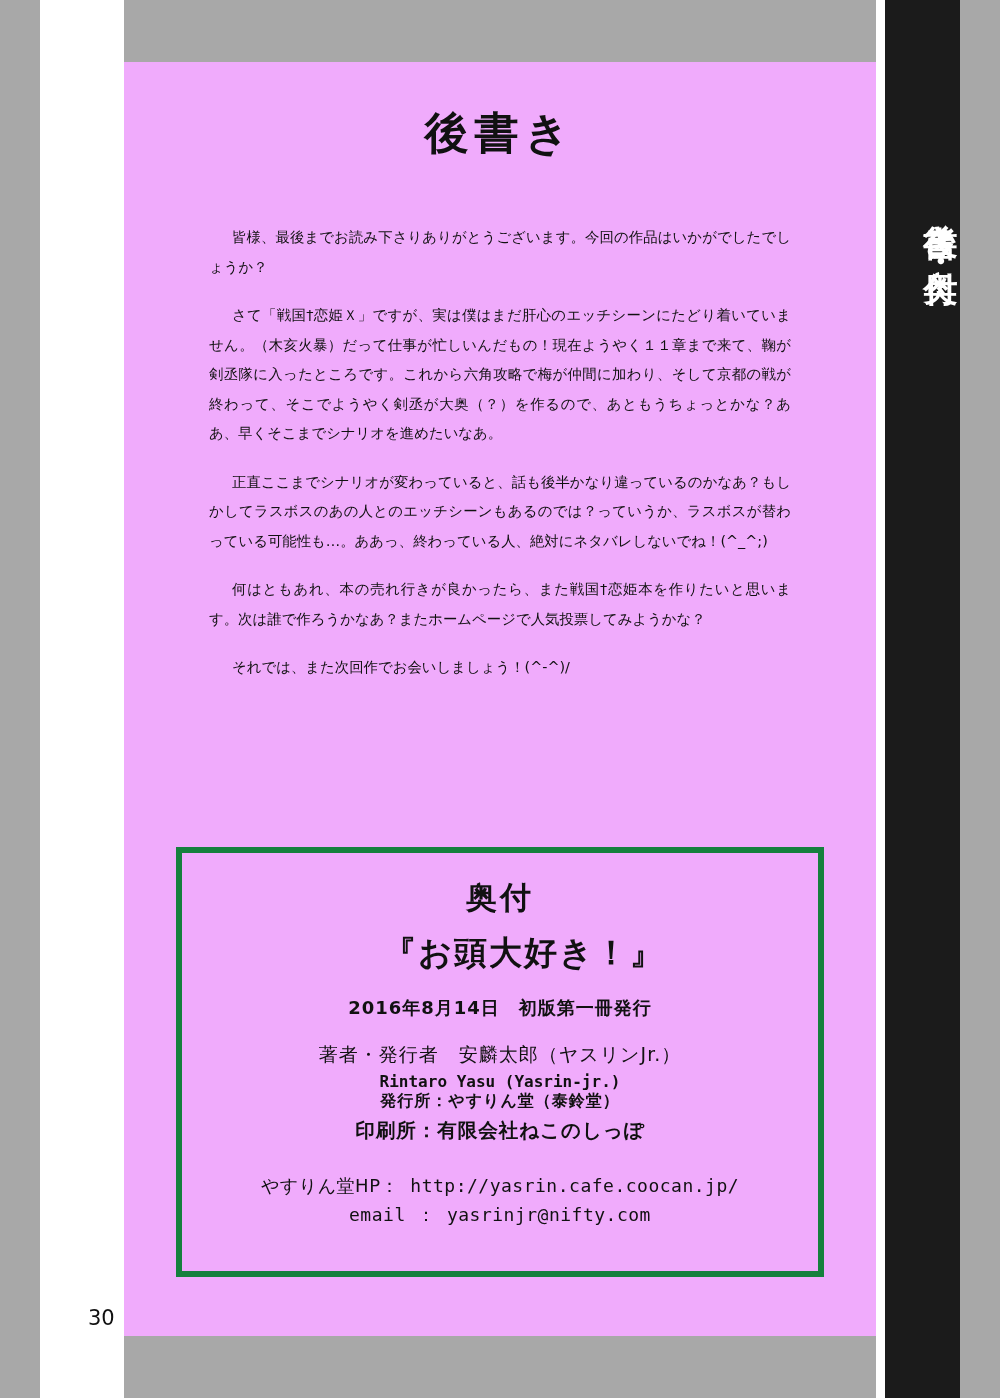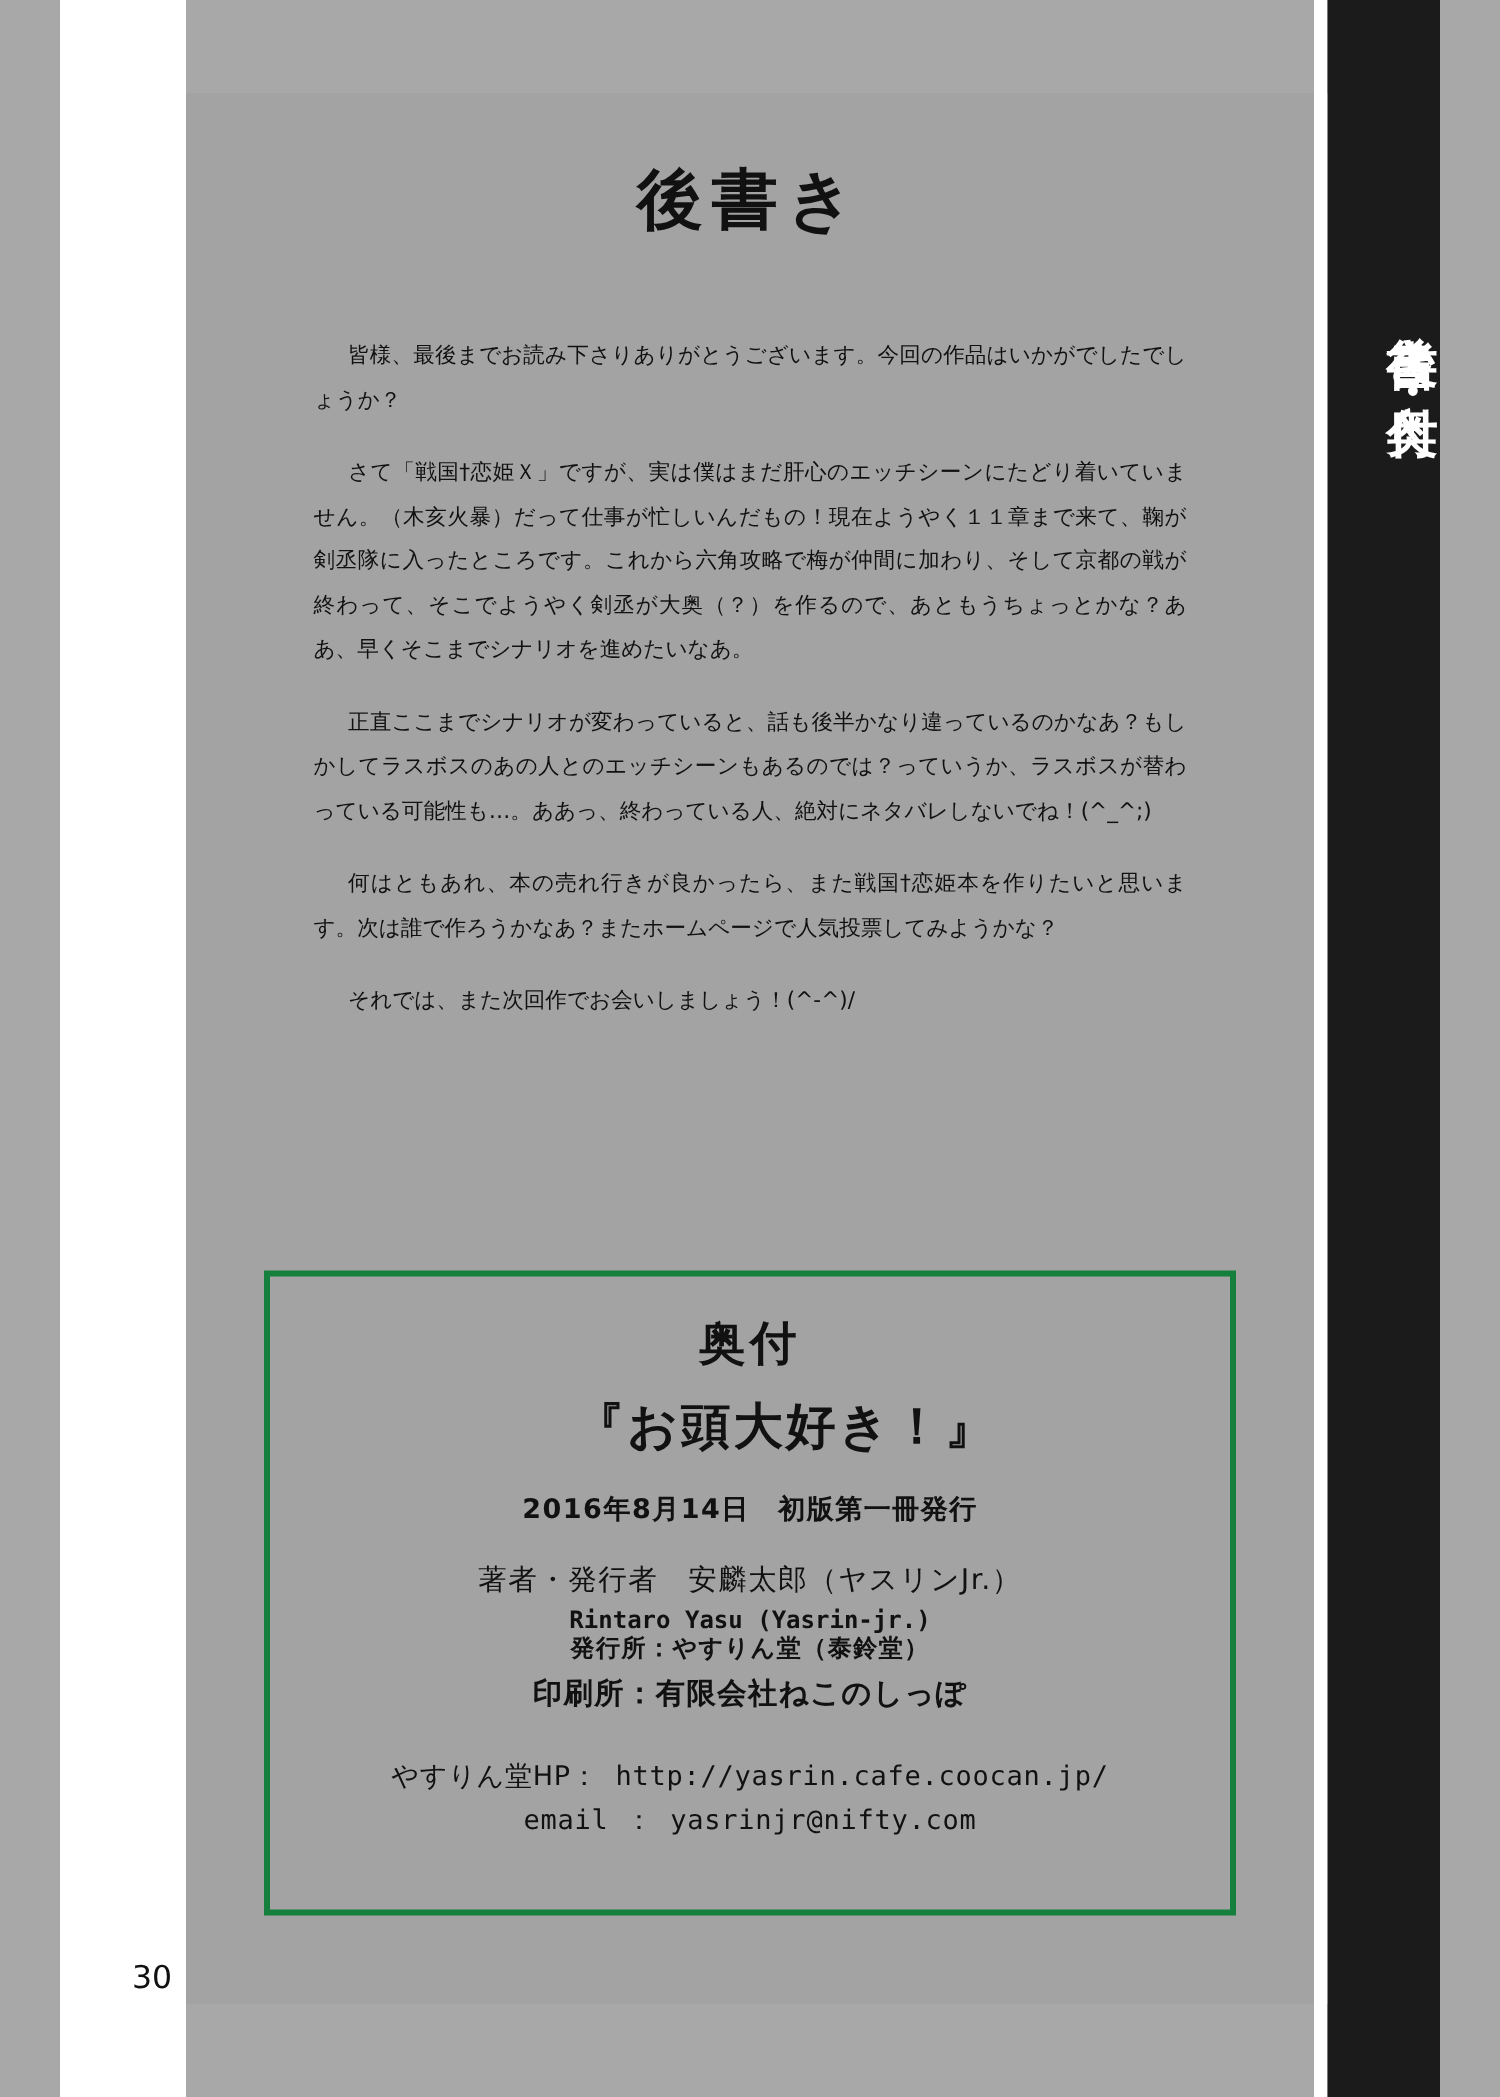--- a/index.html
+++ b/index.html
@@ -82,21 +82,21 @@
     height: 260px;
   }
 
   
   .content {
     position: absolute;
     left: 124px;
     top: 62px;
     width: 752px;
     height: 1274px;
-    background: #a3a3a3;
+    background: #f0abfc;
   }
 
   .doc-title {
     text-align: center;
     font-family: "DejaVu Sans", sans-serif;
     font-weight: bold;
     font-size: 44px;
     letter-spacing: 6px;
     margin-top: 42px;
     color: #111;
@@ -115,21 +115,21 @@
     text-indent: 1.6em;
   }
 
   
   .colophon {
     position: absolute;
     left: 52px;
     top: 785px;
     width: 648px;
     height: 430px;
-    border: 4px solid #15803d;
+    border: 6px solid #15803d;
     box-sizing: border-box;
     text-align: center;
     color: #111;
   }
   .col-head {
     font-family: "DejaVu Sans", sans-serif;
     font-weight: bold;
     font-size: 31px;
     letter-spacing: 3px;
     margin-top: 24px;

